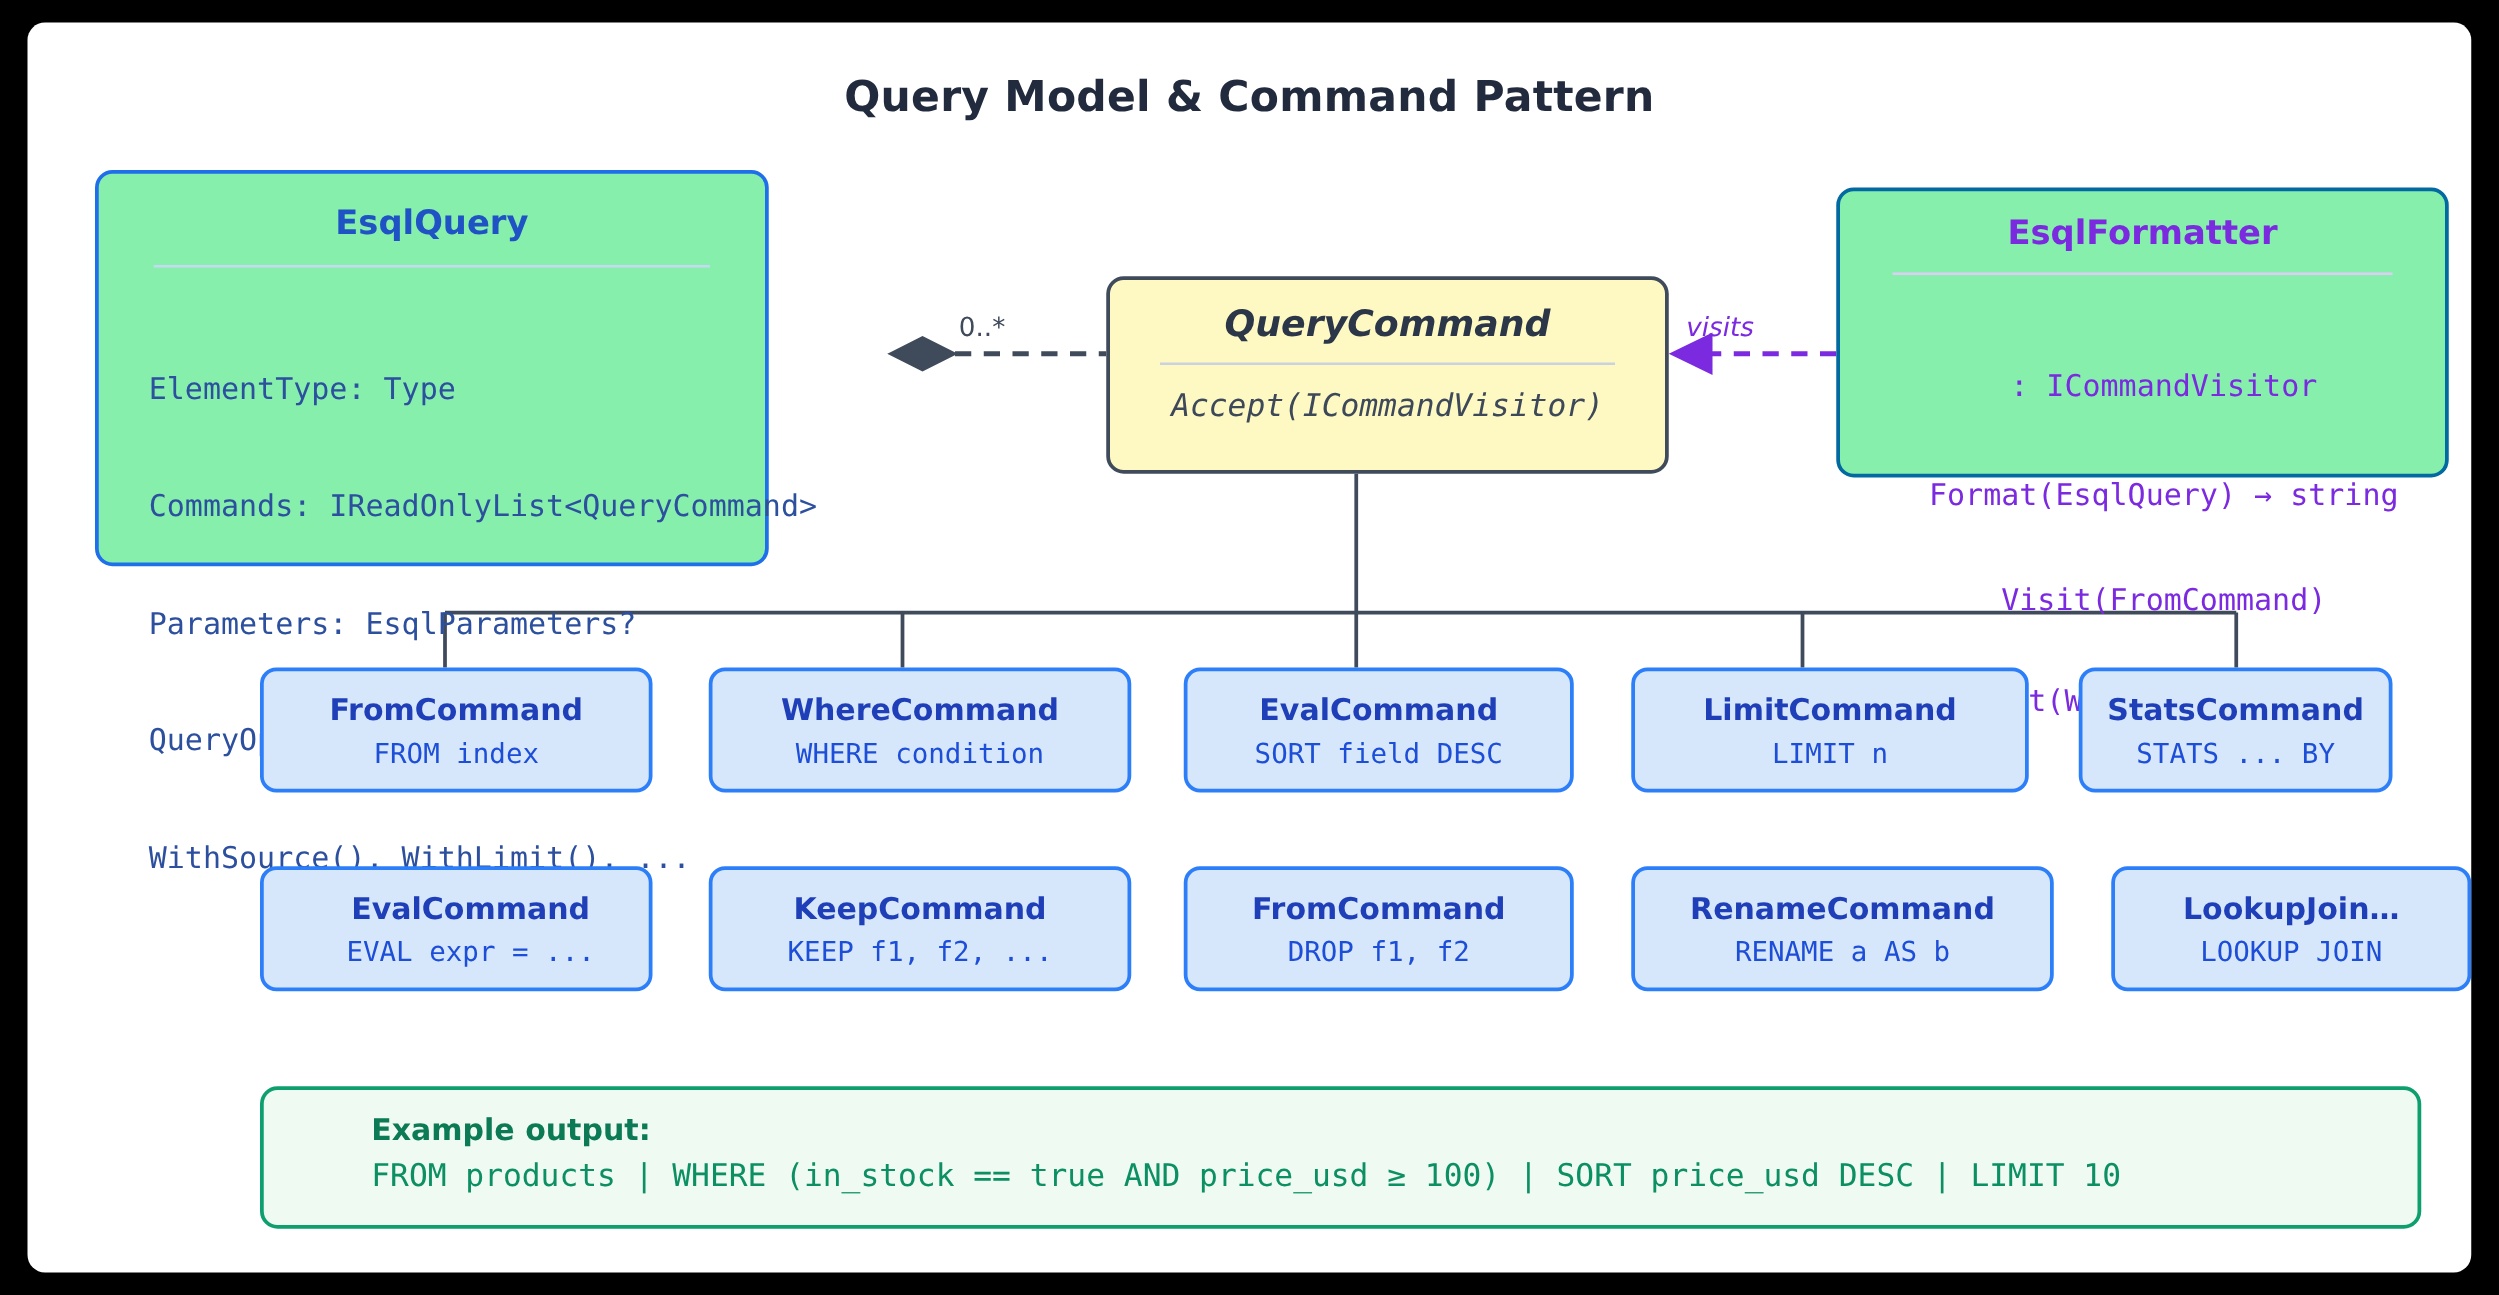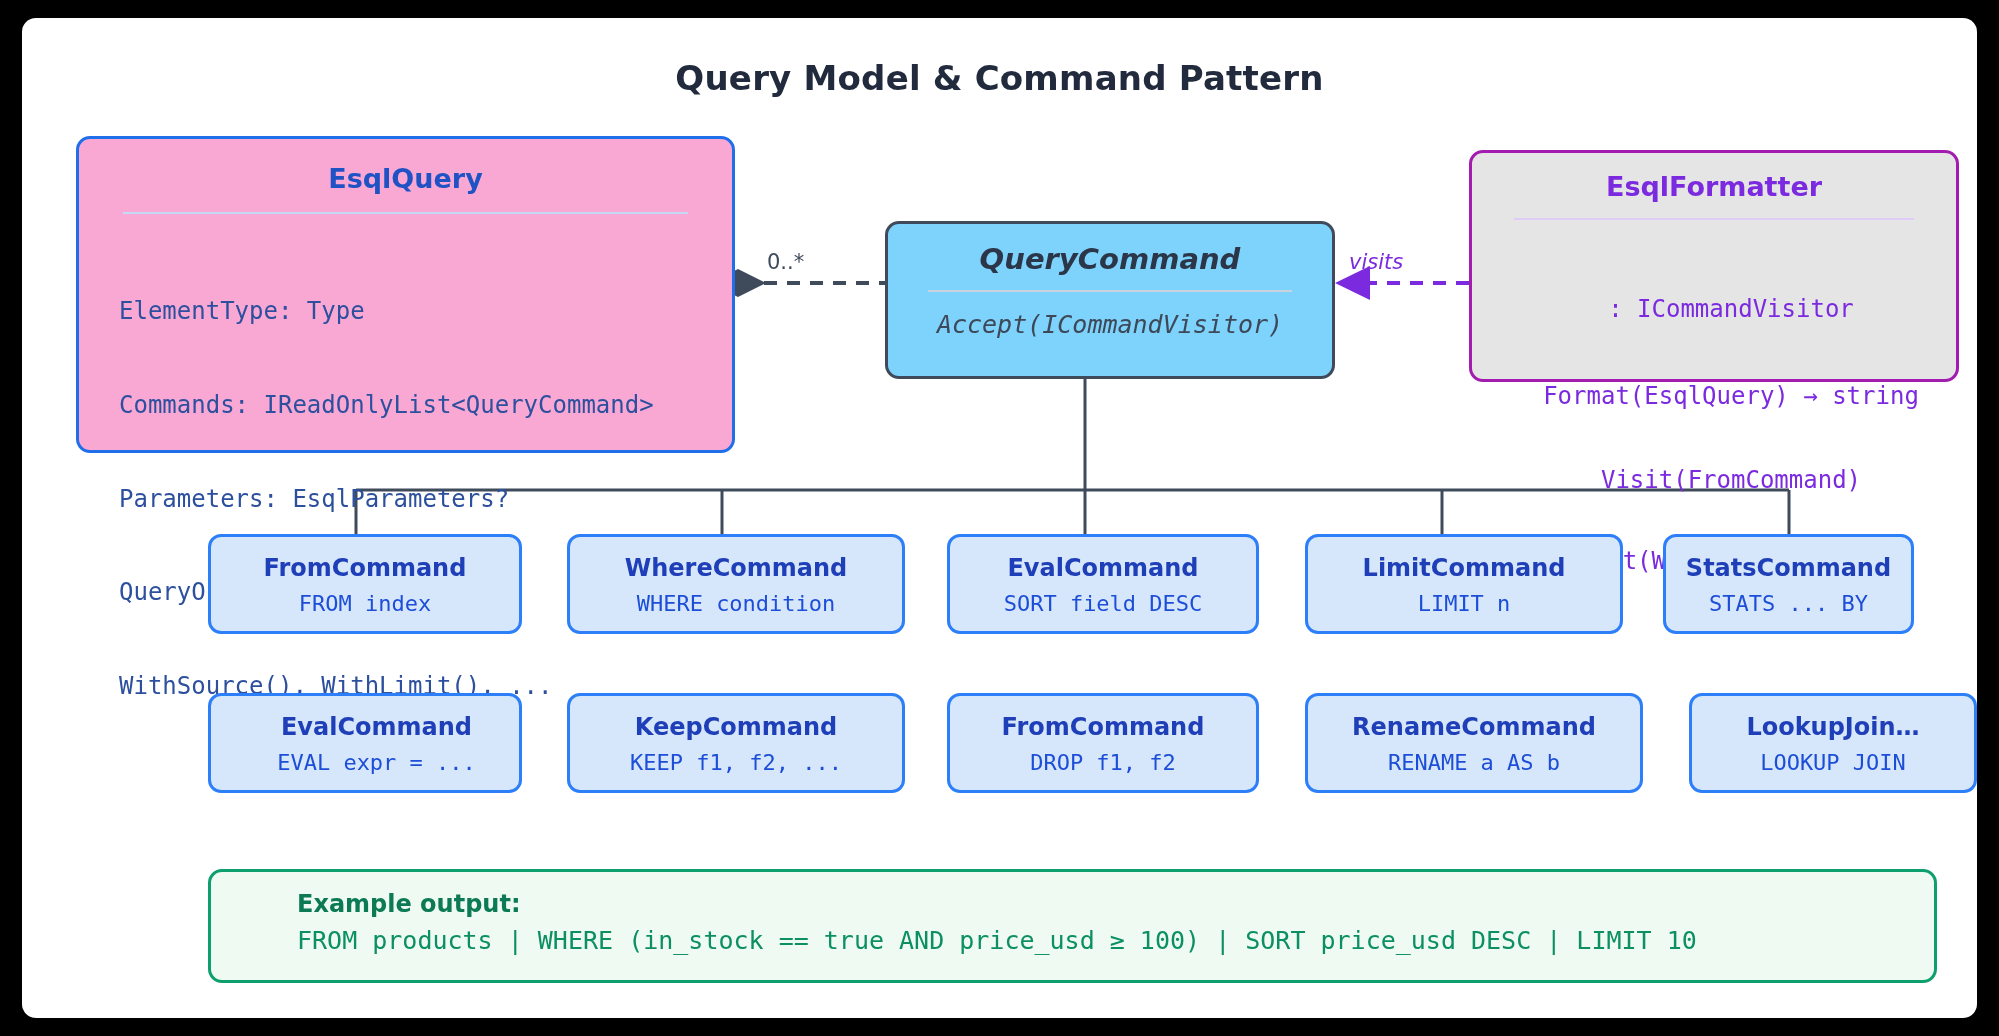--- a/index.html
+++ b/index.html
@@ -51,23 +51,23 @@
   .node {
     position: absolute;
     box-sizing: border-box;
     border-radius: 12px;
   }
 
   
   #esql-query {
     left: 54px;
     top: 118px;
-    width: 659px;
+    width: 539px;
     height: 317px;
-    background: #f9a8d4;
+    background: #86efac;
     border: 3px solid #1f6feb;
     border-radius: 14px;
   }
   #esql-query .cls-title {
     margin-top: 24px;
     text-align: center;
     font-size: 27px;
     font-weight: 700;
     color: #1f53c5;
   }
@@ -84,21 +84,21 @@
     color: #2c4f9e;
     white-space: pre;
   }
 
   
   #query-command {
     left: 863px;
     top: 203px;
     width: 450px;
     height: 158px;
-    background: #7dd3fc;
+    background: #fef9c3;
     border: 3px solid #3f4a5a;
     border-radius: 14px;
   }
   #query-command .cls-title {
     margin-top: 18px;
     text-align: center;
     font-size: 29px;
     font-weight: 700;
     font-style: italic;
     color: #2b3648;
@@ -116,22 +116,22 @@
     font-style: italic;
     color: #3d4859;
   }
 
   
   #esql-formatter {
     left: 1447px;
     top: 132px;
     width: 490px;
     height: 232px;
-    background: #e5e5e5;
-    border: 3px solid #a21caf;
+    background: #86efac;
+    border: 3px solid #0369a1;
     border-radius: 14px;
   }
   #esql-formatter .cls-title {
     margin-top: 18px;
     text-align: center;
     font-size: 27px;
     font-weight: 700;
     color: #7b2ae0;
   }
   #esql-formatter .rule {

